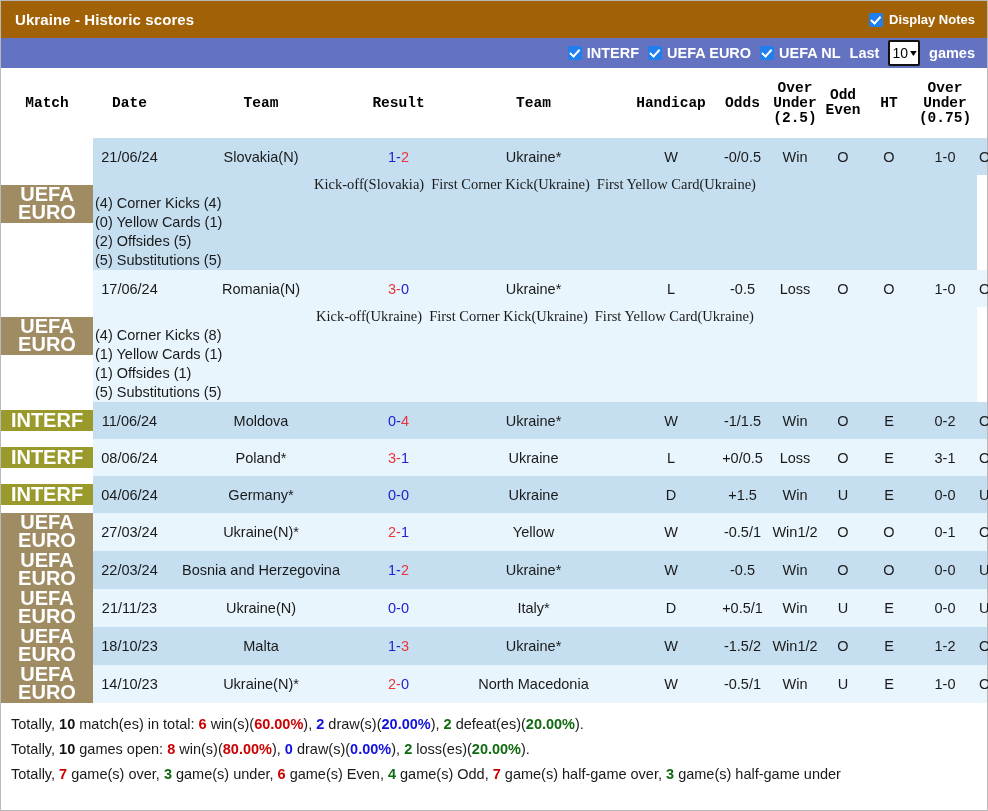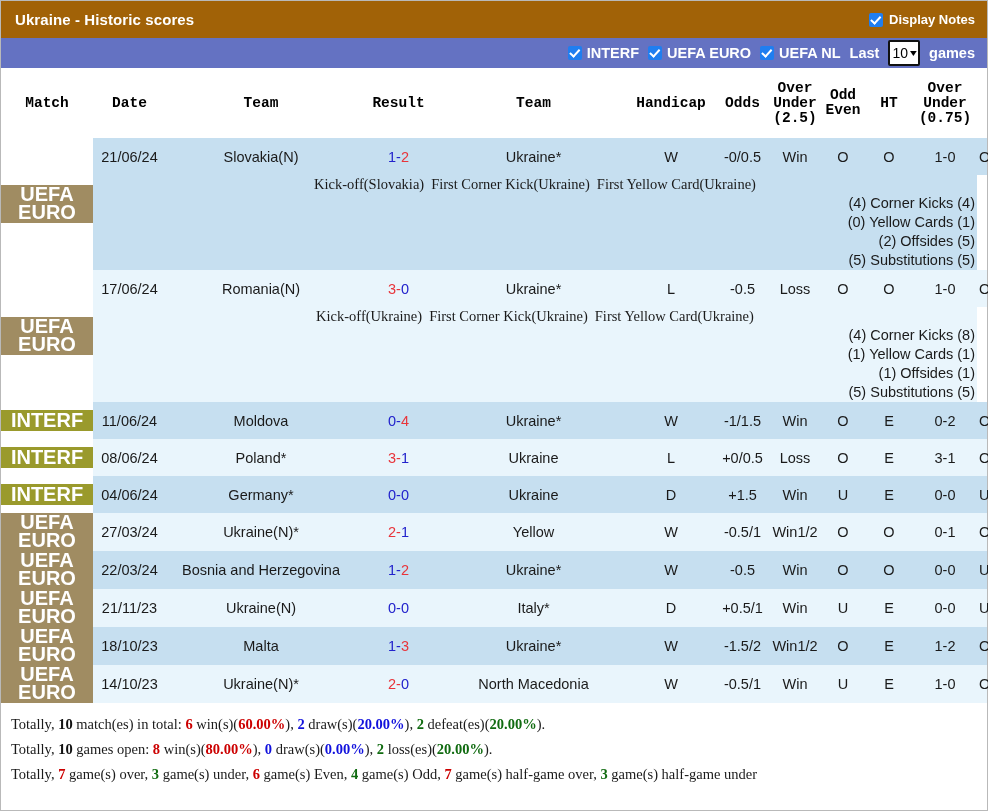--- a/index.html
+++ b/index.html
@@ -166,38 +166,38 @@
     color: #1a1a1a;
     line-height: 19px;
   }
   .note-head {
     display: flex;
     justify-content: center;
     gap: 7px;
     white-space: nowrap;
     font-family: Liberation Serif, serif;
   }
-  .note-line { text-align: right; }
+  .note-line { text-align: left; }
 
   
   .c-red   { color: #e8343a; }
   .c-blue  { color: #2222cc; }
   .c-green { color: #1a7a34; }
   .c-dark  { color: #1a1a1a; }
   .c-dgreen{ color: #006633; }
 
   
   .footer {
     padding: 9px 10px 6px 10px;
     font-size: 14.5px;
     color: #1a1a1a;
     line-height: 25px;
     background: #ffffff;
   }
-  .footer .line { white-space: nowrap; font-family: Liberation Serif, serif; }
+  .footer .line { white-space: nowrap; }
   .s-red { color: #cc0000; font-weight: bold; }
   .s-blue { color: #1111dd; font-weight: bold; }
   .s-green { color: #106b10; font-weight: bold; }
   .s-dark { color: #111111; font-weight: bold; }
 </style>
 </head>
 <body>
 
 <div class="app">
 

